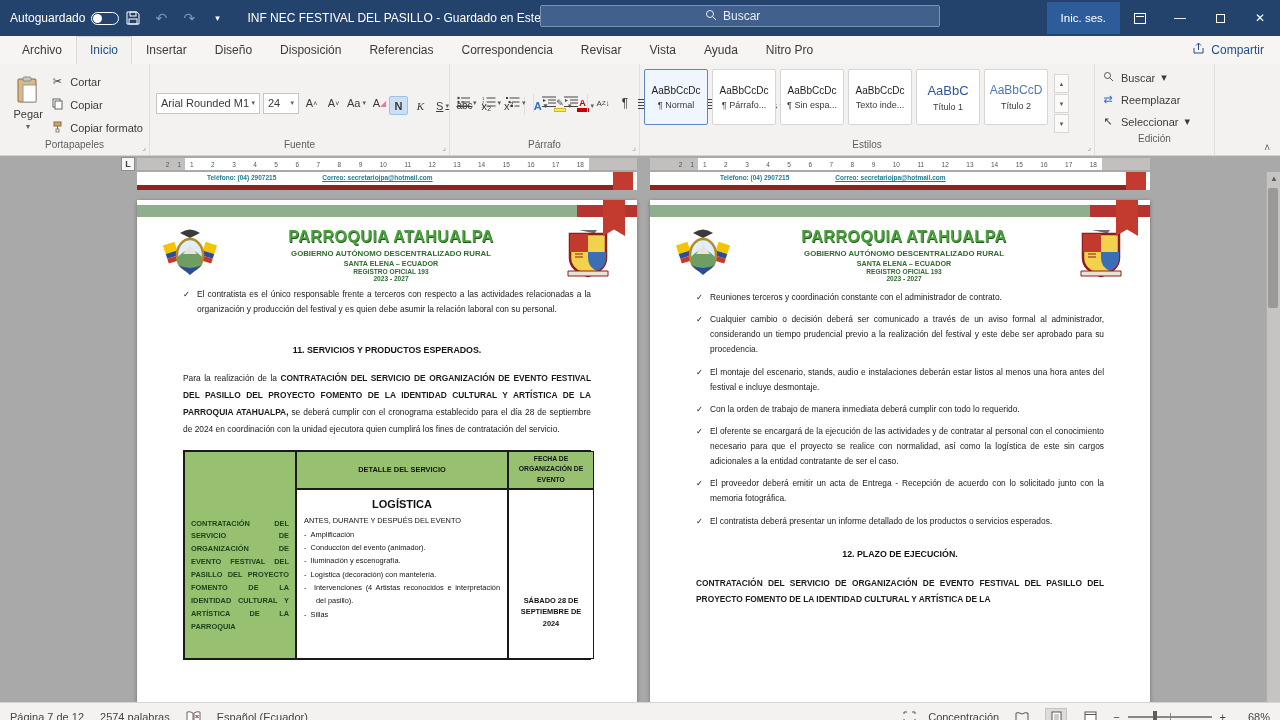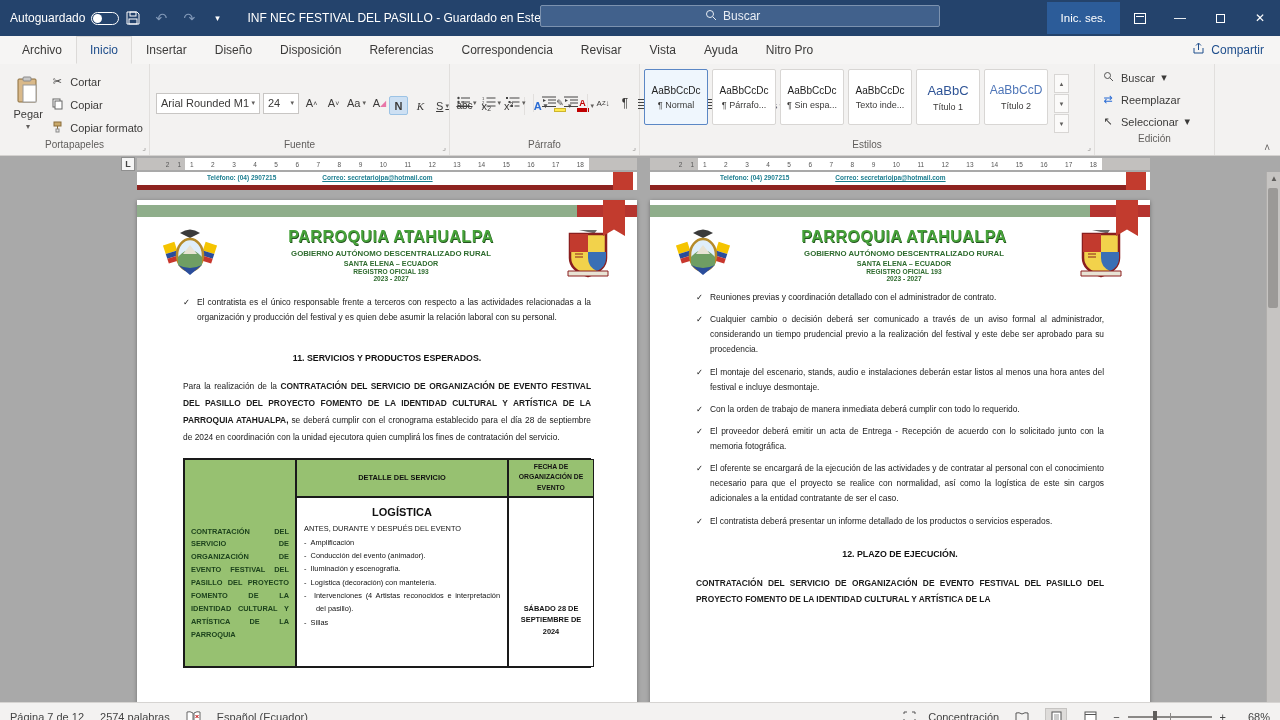--- a/index.html
+++ b/index.html
@@ -574,21 +574,21 @@
           <path d="M14 3h18l-3 4 3 0z" fill="#6b6b6b"></path>
           <path d="M5 7h36v24q0 12-18 18Q5 43 5 31z" fill="#f2d24b" stroke="#8a1f1f" stroke-width="2.5"></path>
           <path d="M5 7h18v18H5z" fill="#c23a2e"></path>
           <path d="M23 25h18v6q0 9-9 13-9-4-9-13z" fill="#3a6fb5"></path>
           <path d="M10 27h8M10 30h8" stroke="#8a1f1f"></path>
           <path d="M3 44h40v5H3z" fill="#e8e3d4" stroke="#8a1f1f"></path>
         </svg>
       </span>
     </div>
     <div class="content">
-      <div class="check-item" style="margin-top:12px">
+      <div class="check-item" style="margin-top:4px">
         <span class="ck"></span>
         <span class="check-text">El contratista es el único responsable frente a terceros con respecto a las actividades relacionadas a la organización y producción del festival y es quien debe asumir la relación laboral con su personal.</span>
       </div>
       <div class="h-num">11.  SERVICIOS Y PRODUCTOS ESPERADOS.</div>
       <div class="para"><span>Para la realización de la </span><span class="para-bold">CONTRATACIÓN DEL SERVICIO DE ORGANIZACIÓN DE EVENTO FESTIVAL DEL PASILLO DEL PROYECTO FOMENTO DE LA IDENTIDAD CULTURAL Y ARTÍSTICA DE LA PARROQUIA ATAHUALPA,</span><span> se deberá cumplir con el cronograma establecido para el día 28 de septiembre de 2024 en coordinación con la unidad ejecutora quien cumplirá los fines de contratación del servicio.</span></div>
       <div class="dtable">
         <div class="cell c1">CONTRATACIÓN DEL SERVICIO DE ORGANIZACIÓN DE EVENTO FESTIVAL DEL PASILLO DEL PROYECTO FOMENTO DE LA IDENTIDAD CULTURAL Y ARTÍSTICA DE LA PARROQUIA</div>
         <div class="cell ch2">DETALLE DEL SERVICIO</div>
         <div class="cell ch3">FECHA DE ORGANIZACIÓN DE EVENTO</div>
         <div class="cell cd">
@@ -648,46 +648,46 @@
           <path d="M10 27h8M10 30h8" stroke="#8a1f1f"></path>
           <path d="M3 44h40v5H3z" fill="#e8e3d4" stroke="#8a1f1f"></path>
         </svg>
       </span>
     </div>
     <div class="content">
       <div style="margin-top:5px">
 
           <div class="check-item">
             <span class="ck"></span>
-            <span class="check-text">Reuniones previas y coordinación detallado con el administrador de contrato.</span>
+            <span class="check-text">Reuniones terceros y coordinación constante con el administrador de contrato.</span>
           </div>
 
           <div class="check-item">
             <span class="ck"></span>
             <span class="check-text">Cualquier cambio o decisión deberá ser comunicado a través de un aviso formal al administrador, considerando un tiempo prudencial previo a la realización del festival y este debe ser aprobado para su procedencia.</span>
           </div>
 
           <div class="check-item">
             <span class="ck"></span>
             <span class="check-text">El montaje del escenario, stands, audio e instalaciones deberán estar listos al menos una hora antes del festival e incluye desmontaje.</span>
           </div>
 
           <div class="check-item">
             <span class="ck"></span>
             <span class="check-text">Con la orden de trabajo de manera inmediata deberá cumplir con todo lo requerido.</span>
           </div>
 
           <div class="check-item">
             <span class="ck"></span>
-            <span class="check-text">El proveedor deberá emitir un acta de Entrega - Recepción de acuerdo con lo solicitado junto con la memoria fotográfica.</span>
+            <span class="check-text">El oferente se encargará de la ejecución de las actividades y de contratar al personal con el conocimiento necesario para que el proyecto se realice con normalidad, así como la logística de este sin cargos adicionales a la entidad contratante de ser el caso.</span>
           </div>
 
           <div class="check-item">
             <span class="ck"></span>
-            <span class="check-text">El oferente se encargará de la ejecución de las actividades y de contratar al personal con el conocimiento necesario para que el proyecto se realice con normalidad, así como la logística de este sin cargos adicionales a la entidad contratante de ser el caso.</span>
+            <span class="check-text">El proveedor deberá emitir un acta de Entrega - Recepción de acuerdo con lo solicitado junto con la memoria fotográfica.</span>
           </div>
 
           <div class="check-item">
             <span class="ck"></span>
             <span class="check-text">El contratista deberá presentar un informe detallado de los productos o servicios esperados.</span>
           </div>
         </div>
       <div class="h-num" style="margin-top:20px">12.  PLAZO DE EJECUCIÓN.</div>
       <div class="para para-bold" style="margin-top:16px">CONTRATACIÓN DEL SERVICIO DE ORGANIZACIÓN DE EVENTO FESTIVAL DEL PASILLO DEL PROYECTO FOMENTO DE LA IDENTIDAD CULTURAL Y ARTÍSTICA DE LA</div>
     </div>

